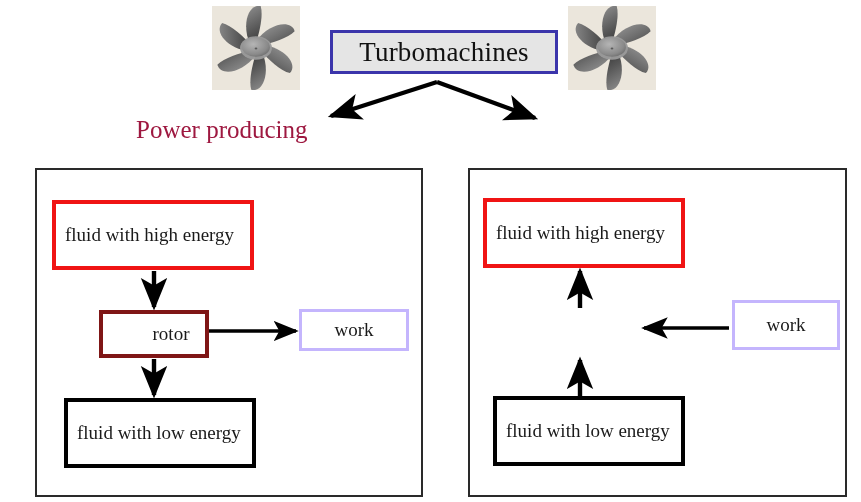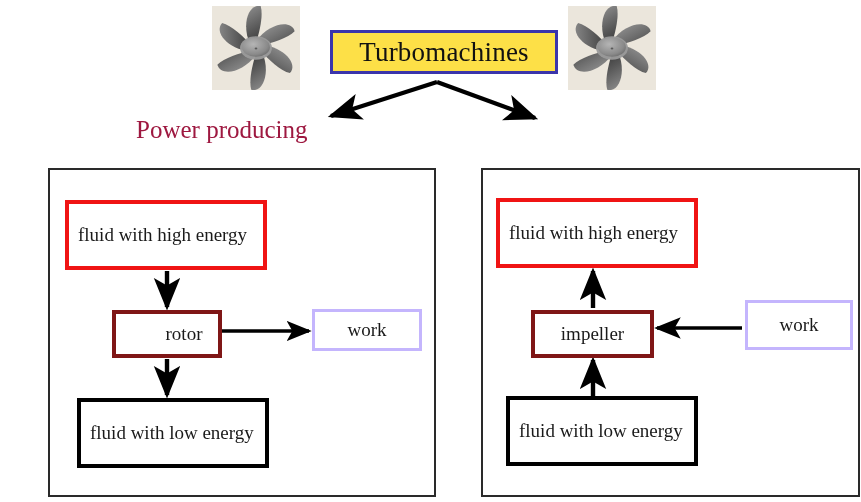--- a/index.html
+++ b/index.html
@@ -30,21 +30,21 @@
   .impeller-photo svg { display: block; width: 100%; height: 100%; }
 
   
   .title-box {
     position: absolute;
     left: 330px;
     top: 30px;
     width: 228px;
     height: 44px;
     border: 3px solid #3b35ab;
-    background: #fde047;
+    background: #e5e5e5;
     box-sizing: border-box;
     display: flex;
     align-items: center;
     justify-content: center;
   }
   .title-box .label {
     font-size: 27px;
     color: #111111;
     line-height: 1;
     letter-spacing: 0.2px;
@@ -72,21 +72,20 @@
   .branch-caption.right { left: 541px; top: 118px; }
 
   
   .panel {
     position: absolute;
     top: 168px;
     height: 329px;
     border: 2px solid #2a2a2a;
     background: #ffffff;
     box-sizing: border-box;
-    margin-left: 13px;
   }
   .panel.left  { left: 35px;  width: 388px; }
   .panel.right { left: 468px; width: 379px; }
 
   
   .fbox {
     position: absolute;
     background: #ffffff;
     box-sizing: border-box;
     display: flex;
@@ -248,23 +247,20 @@
 
       <line x1="259" y1="158" x2="174" y2="158" stroke="#000000" stroke-width="3.6" marker-end="url(#ahR)"></line>
 
       <line x1="110" y1="226" x2="110" y2="190" stroke="#000000" stroke-width="4.4" marker-end="url(#ahR)"></line>
     </svg>
 
     <div class="fbox red r-high">
       <span class="txt">fluid with high energy</span>
     </div>
 
-    <div class="fbox maroon r-imp center-txt">
-      <span class="txt">impeller</span>
-    </div>
 
     <div class="fbox blue r-work center-txt">
       <span class="txt">work</span>
     </div>
 
     <div class="fbox green r-low">
       <span class="txt">fluid with low energy</span>
     </div>
   </div>
 

